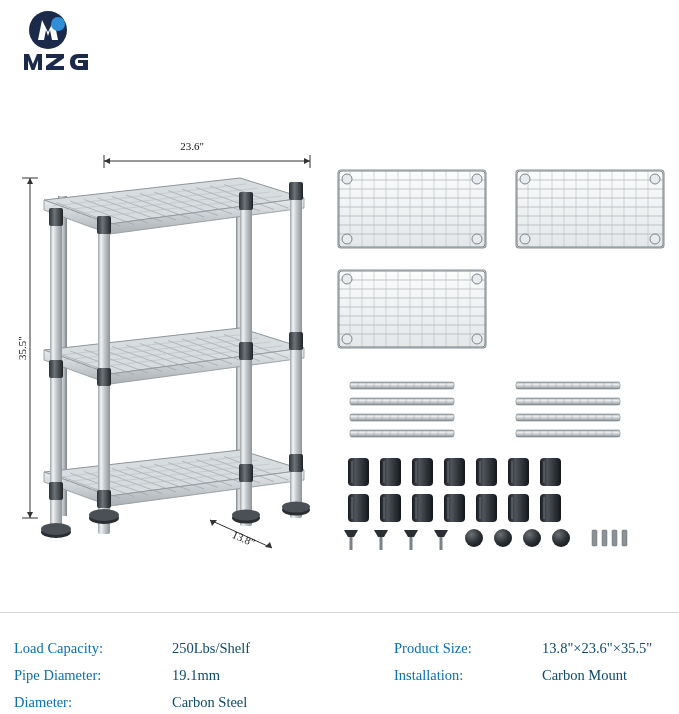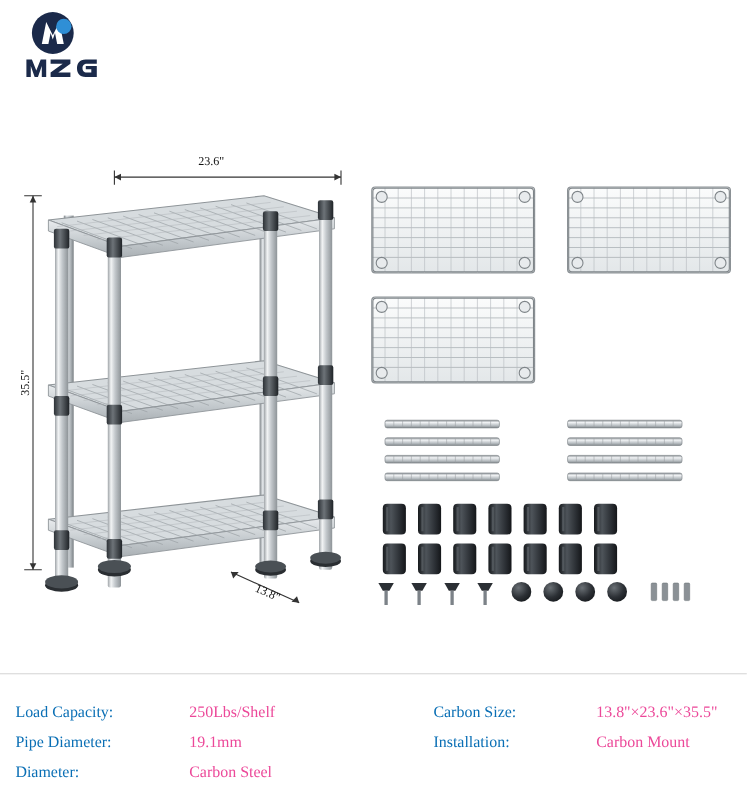--- a/index.html
+++ b/index.html
@@ -72,21 +72,21 @@
 
   .spec-label {
     position: absolute;
     color: #0a6fb5;
     font-size: 14.5px;
     font-family: "Liberation Serif", serif;
     white-space: nowrap;
   }
   .spec-value {
     position: absolute;
-    color: #ec4899;
+    color: #0c4a6e;
     font-size: 14.5px;
     font-family: "Liberation Serif", serif;
     white-space: nowrap;
   }
   .col-left .spec-label { left: 14px; }
   .col-left .spec-value { left: 172px; }
   .col-right .spec-label { left: 394px; }
   .col-right .spec-value { left: 542px; }
 
   .dim-text {
@@ -489,21 +489,21 @@
 <div id="divider"></div>
 
 <div id="specs">
 
   <div class="spec-row r0">
     <div class="col-left">
       <span class="spec-label">Load Capacity:</span>
       <span class="spec-value">250Lbs/Shelf</span>
     </div>
     <div class="col-right">
-      <span class="spec-label">Carbon Size:</span>
+      <span class="spec-label">Product Size:</span>
       <span class="spec-value">13.8"×23.6"×35.5"</span>
     </div>
   </div>
 
   <div class="spec-row r1">
     <div class="col-left">
       <span class="spec-label">Pipe Diameter:</span>
       <span class="spec-value">19.1mm</span>
     </div>
     <div class="col-right">

